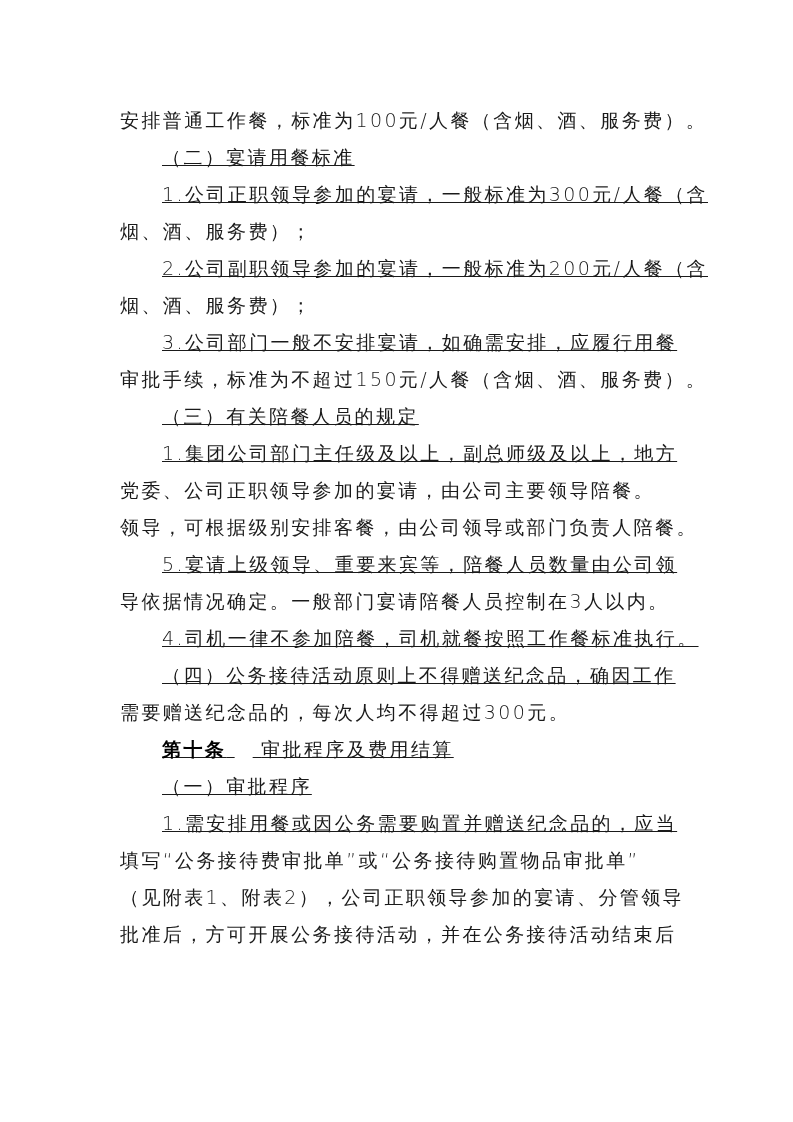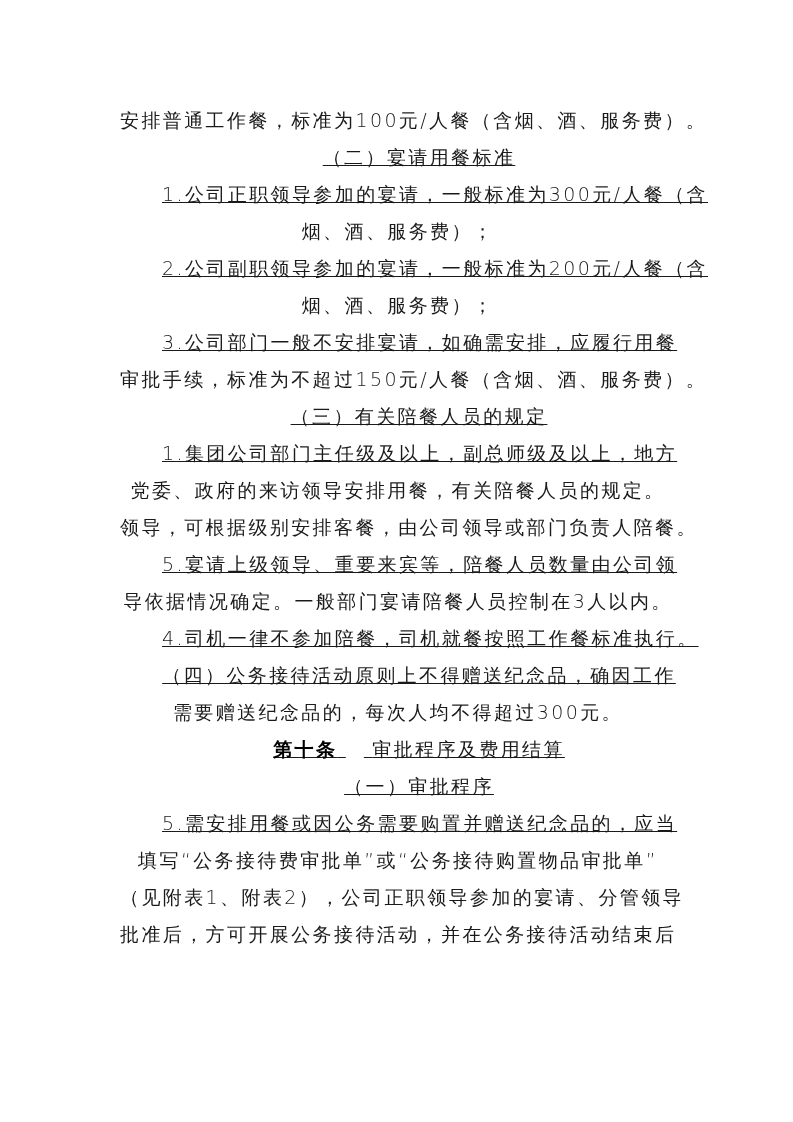--- a/index.html
+++ b/index.html
@@ -5,49 +5,48 @@
   html, body { margin: 0; padding: 0; background: #ffffff; }
   body { width: 793px; height: 1122px; position: relative; overflow: hidden; }
   .page {
     position: absolute; left: 120px; top: 104px; width: 556px;
     font-family: "DejaVu Sans", "Liberation Sans", sans-serif;
     font-size: 19px; color: #1a1a1a; font-weight: 300;
   }
   .line {
     height: 37px; line-height: 33px; white-space: nowrap;
     letter-spacing: 2.4px;
-    text-align: center;
   }
   .indent { padding-left: 42px; text-decoration: underline; }
   .bold { font-weight: 700; color: #000; }
 </style>
 </head>
 <body>
 
 <div class="page">
   <div class="line">安排普通工作餐，标准为100元/人餐（含烟、酒、服务费）。</div>
   <div class="line indent">（二）宴请用餐标准</div>
   <div class="line indent">1.公司正职领导参加的宴请，一般标准为300元/人餐（含</div>
   <div class="line">烟、酒、服务费）；</div>
   <div class="line indent">2.公司副职领导参加的宴请，一般标准为200元/人餐（含</div>
   <div class="line">烟、酒、服务费）；</div>
   <div class="line indent">3.公司部门一般不安排宴请，如确需安排，应履行用餐</div>
   <div class="line">审批手续，标准为不超过150元/人餐（含烟、酒、服务费）。</div>
   <div class="line indent">（三）有关陪餐人员的规定</div>
   <div class="line indent">1.集团公司部门主任级及以上，副总师级及以上，地方</div>
-  <div class="line">党委、政府的来访领导安排用餐，有关陪餐人员的规定。</div>
+  <div class="line">党委、公司正职领导参加的宴请，由公司主要领导陪餐。</div>
   <div class="line">领导，可根据级别安排客餐，由公司领导或部门负责人陪餐。</div>
   <div class="line indent">5.宴请上级领导、重要来宾等，陪餐人员数量由公司领</div>
   <div class="line">导依据情况确定。一般部门宴请陪餐人员控制在3人以内。</div>
   <div class="line indent">4.司机一律不参加陪餐，司机就餐按照工作餐标准执行。</div>
   <div class="line indent">（四）公务接待活动原则上不得赠送纪念品，确因工作</div>
   <div class="line">需要赠送纪念品的，每次人均不得超过300元。</div>
   <div class="line indent">
     <span class="bold">第十条</span>
     <span style="display:inline-block;width:18px"></span>
     <span>审批程序及费用结算</span>
   </div>
   <div class="line indent">（一）审批程序</div>
-  <div class="line indent">5.需安排用餐或因公务需要购置并赠送纪念品的，应当</div>
+  <div class="line indent">1.需安排用餐或因公务需要购置并赠送纪念品的，应当</div>
   <div class="line">填写“公务接待费审批单”或“公务接待购置物品审批单”</div>
   <div class="line">（见附表1、附表2），公司正职领导参加的宴请、分管领导</div>
   <div class="line">批准后，方可开展公务接待活动，并在公务接待活动结束后</div>
 </div>
 
 </body></html>

